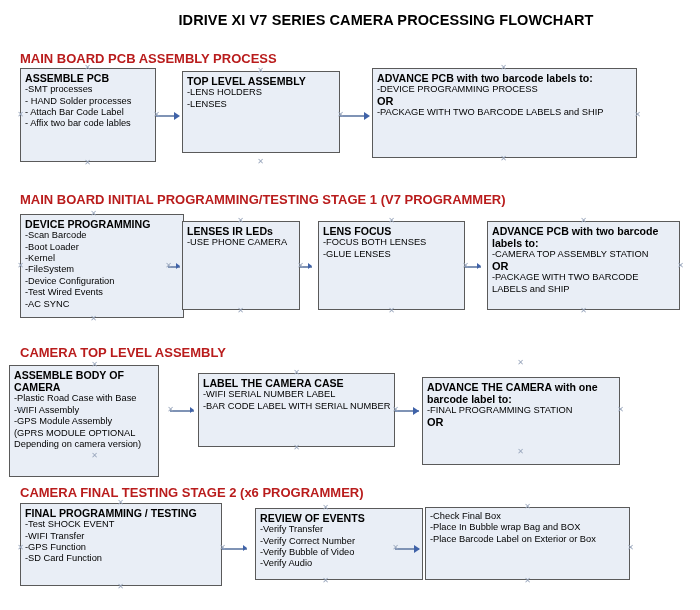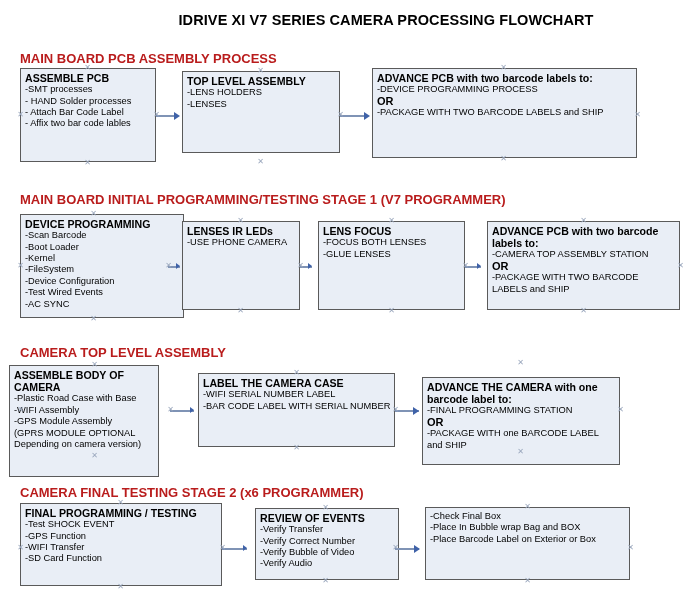--- a/index.html
+++ b/index.html
@@ -228,44 +228,43 @@
   <div class="handle" style="left:293px; top:444px;"></div>
 
   <div class="conn" style="left:395px; top:410px; width:24px;"></div>
   <div class="conn-head" style="left:413px; top:407px;"></div>
   <div class="handle" style="left:392px; top:406px;"></div>
 
   <div class="pbox" style="left:422px; top:363px; width:198px; height:88px;margin-top:14px;">
     <div class="ptitle" style="white-space:normal;">ADVANCE THE CAMERA with one barcode label to:</div>
     <div class="pline">-FINAL PROGRAMMING STATION</div>
     <div class="pline bold">OR</div>
-    <div class="pline wrap">-PACKAGE WITH one BARCODE LABEL and SHIP</div>
   </div>
   <div class="handle" style="left:517px; top:359px;"></div>
   <div class="handle" style="left:517px; top:448px;"></div>
   <div class="handle" style="left:617px; top:406px;"></div>
 
   <div class="section-heading" style="left:20px; top:485px;">CAMERA FINAL TESTING STAGE 2 (x6 PROGRAMMER)</div>
 
   <div class="pbox" style="left:20px; top:503px; width:202px; height:83px;">
     <div class="ptitle">FINAL PROGRAMMING / TESTING</div>
     <div class="pline">-Test SHOCK EVENT</div>
+    <div class="pline">-WIFI Transfer</div>
     <div class="pline">-GPS Function</div>
-    <div class="pline">-WIFI Transfer</div>
     <div class="pline">-SD Card Function</div>
   </div>
   <div class="handle" style="left:117px; top:499px;"></div>
   <div class="handle" style="left:117px; top:583px;"></div>
   <div class="handle" style="left:17px; top:544px;"></div>
 
   <div class="conn" style="left:222px; top:548px; width:25px;"></div>
   <div class="conn-head2" style="left:243px; top:545px;"></div>
   <div class="handle" style="left:219px; top:544px;"></div>
 
-  <div class="pbox" style="left:255px; top:508px; width:144px; height:72px;">
+  <div class="pbox" style="left:255px; top:508px; width:168px; height:72px;">
     <div class="ptitle">REVIEW OF EVENTS</div>
     <div class="pline">-Verify Transfer</div>
     <div class="pline">-Verify Correct Number</div>
     <div class="pline">-Verify Bubble of Video</div>
     <div class="pline">-Verify Audio</div>
   </div>
   <div class="handle" style="left:322px; top:504px;"></div>
   <div class="handle" style="left:322px; top:577px;"></div>
 
   <div class="conn" style="left:395px; top:548px; width:24px;"></div>

